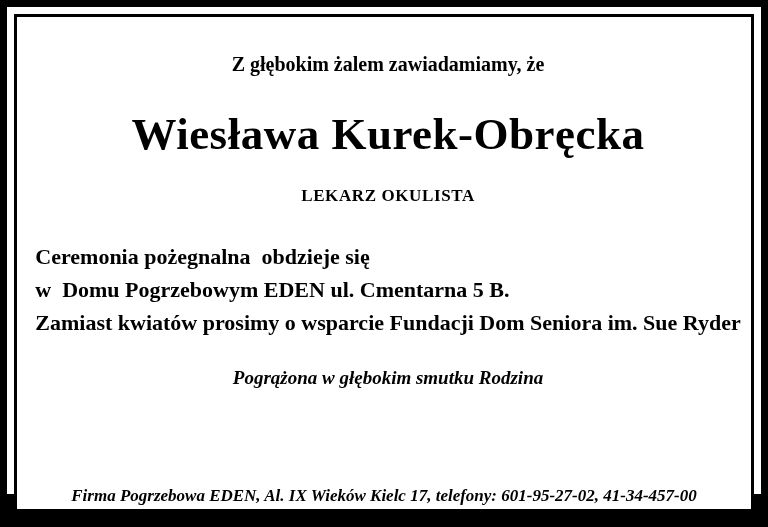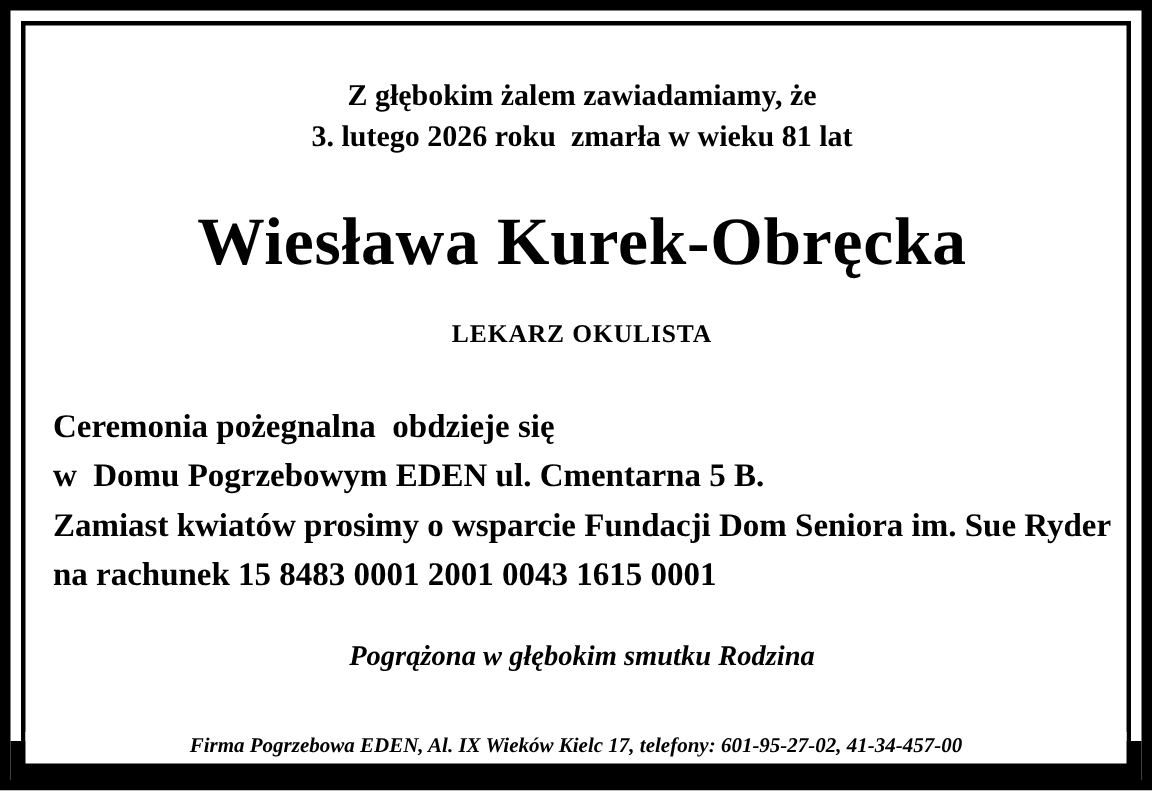--- a/index.html
+++ b/index.html
@@ -107,47 +107,45 @@
   }
 
   .footer-text {
     position: absolute;
     left: 0;
     right: 0;
     bottom: 1px;
     text-align: center;
     font-weight: bold;
     font-style: italic;
-    font-size: 14px;
+    font-size: 17px;
     color: #000000;
     background: #ffffff;
     padding: 2px 0 3px 0;
   }
 </style>
 </head>
 <body>
 
 <div class="notice">
   <div class="inner-white">
     <div class="frame">
 
       <div class="intro">
         <div>Z głębokim żalem zawiadamiamy, że</div>
-        <div>3. lutego 2026 roku  zmarła w wieku 81 lat</div>
       </div>
 
       <div class="deceased-name">Wiesława Kurek-Obręcka</div>
 
       <div class="profession">LEKARZ OKULISTA</div>
 
       <div class="ceremony">
         <div>Ceremonia pożegnalna  obdzieje się</div>
         <div>w  Domu Pogrzebowym EDEN ul. Cmentarna 5 B.</div>
         <div>Zamiast kwiatów prosimy o wsparcie Fundacji Dom Seniora im. Sue Ryder</div>
-        <div>na rachunek 15 8483 0001 2001 0043 1615 0001</div>
       </div>
 
       <div class="closing">Pogrążona w głębokim smutku Rodzina</div>
 
       <div class="footer-bar"></div>
       <div class="footer-text">Firma Pogrzebowa EDEN, Al. IX Wieków Kielc 17, telefony: 601-95-27-02, 41-34-457-00</div>
     </div>
   </div>
 </div>
 

